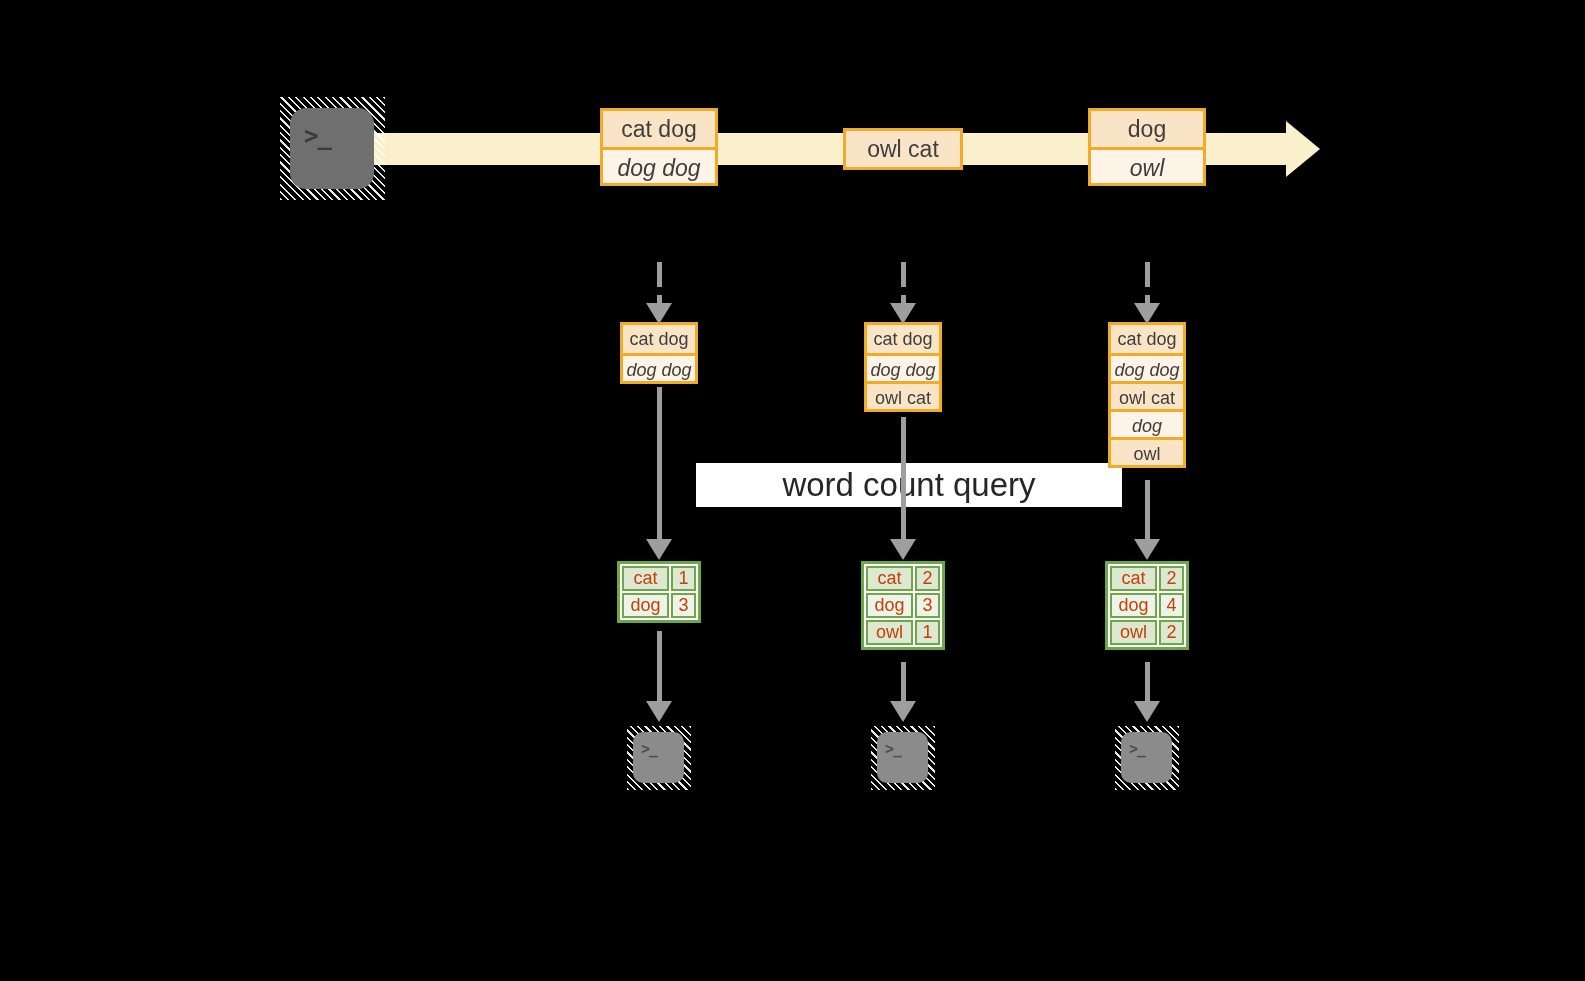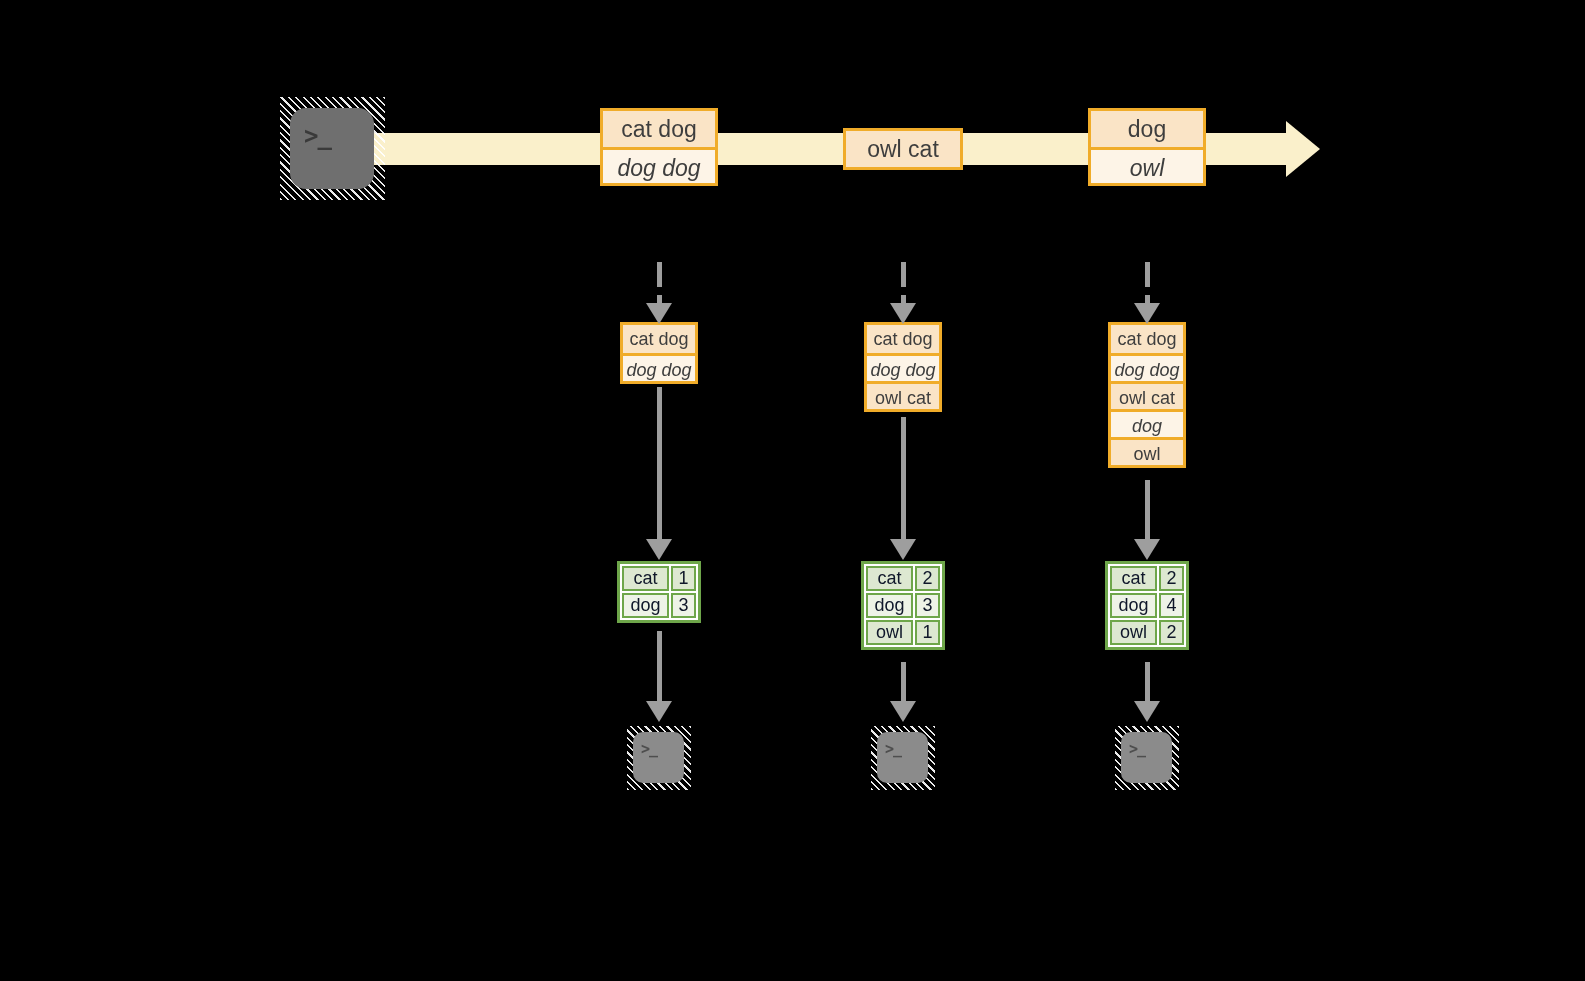--- a/index.html
+++ b/index.html
@@ -37,21 +37,21 @@
   .peach{background:var(--peach);}
   .cream{background:var(--cream);font-style:italic;}
 
   
   .obuf{position:absolute;border:3px solid var(--orange);width:78px;z-index:10;}
   .orow{height:28px;line-height:28px;font-size:18px;text-align:center;color:var(--ink);}
   .orow + .orow{border-top:3px solid var(--orange);}
 
   
   .gtable{position:absolute;width:84px;border:3px solid var(--green);background:#ffffff;padding:2px;display:grid;grid-template-columns:1fr 25px;gap:2px;z-index:10;}
-  .gcell{border:2px solid var(--green);height:25px;line-height:21px;font-size:18px;text-align:center;color:#0f172a;}
+  .gcell{border:2px solid var(--green);height:25px;line-height:21px;font-size:18px;text-align:center;color:#c2410c;}
   .grow-d{background:var(--gdark);}
   .grow-l{background:var(--glight);}
 
   
   .vline{position:absolute;width:5px;background:var(--gray);z-index:20;}
   .vhead{position:absolute;width:0;height:0;border-left:13px solid transparent;border-right:13px solid transparent;border-top:21px solid var(--gray);z-index:20;}
 
   
   .banner{position:absolute;left:696px;top:463px;width:426px;height:44px;background:#ffffff;z-index:5;
           text-align:center;line-height:44px;font-size:33px;color:#262626;}
@@ -104,20 +104,21 @@
     <div class="orow peach">owl cat</div>
   </div>
   <div class="obuf" style="left:1108px;top:322px;">
     <div class="orow peach">cat dog</div>
     <div class="orow cream">dog dog</div>
     <div class="orow peach">owl cat</div>
     <div class="orow cream">dog</div>
     <div class="orow peach">owl</div>
   </div>
 
+  <div class="banner">word count query</div>
 
   <div class="vline" style="left:657px;top:387px;height:152px;"></div>
   <div class="vhead" style="left:646px;top:539px;"></div>
 
   <div class="vline" style="left:901px;top:417px;height:122px;"></div>
   <div class="vhead" style="left:890px;top:539px;"></div>
 
   <div class="vline" style="left:1145px;top:480px;height:59px;"></div>
   <div class="vhead" style="left:1134px;top:539px;"></div>
 

